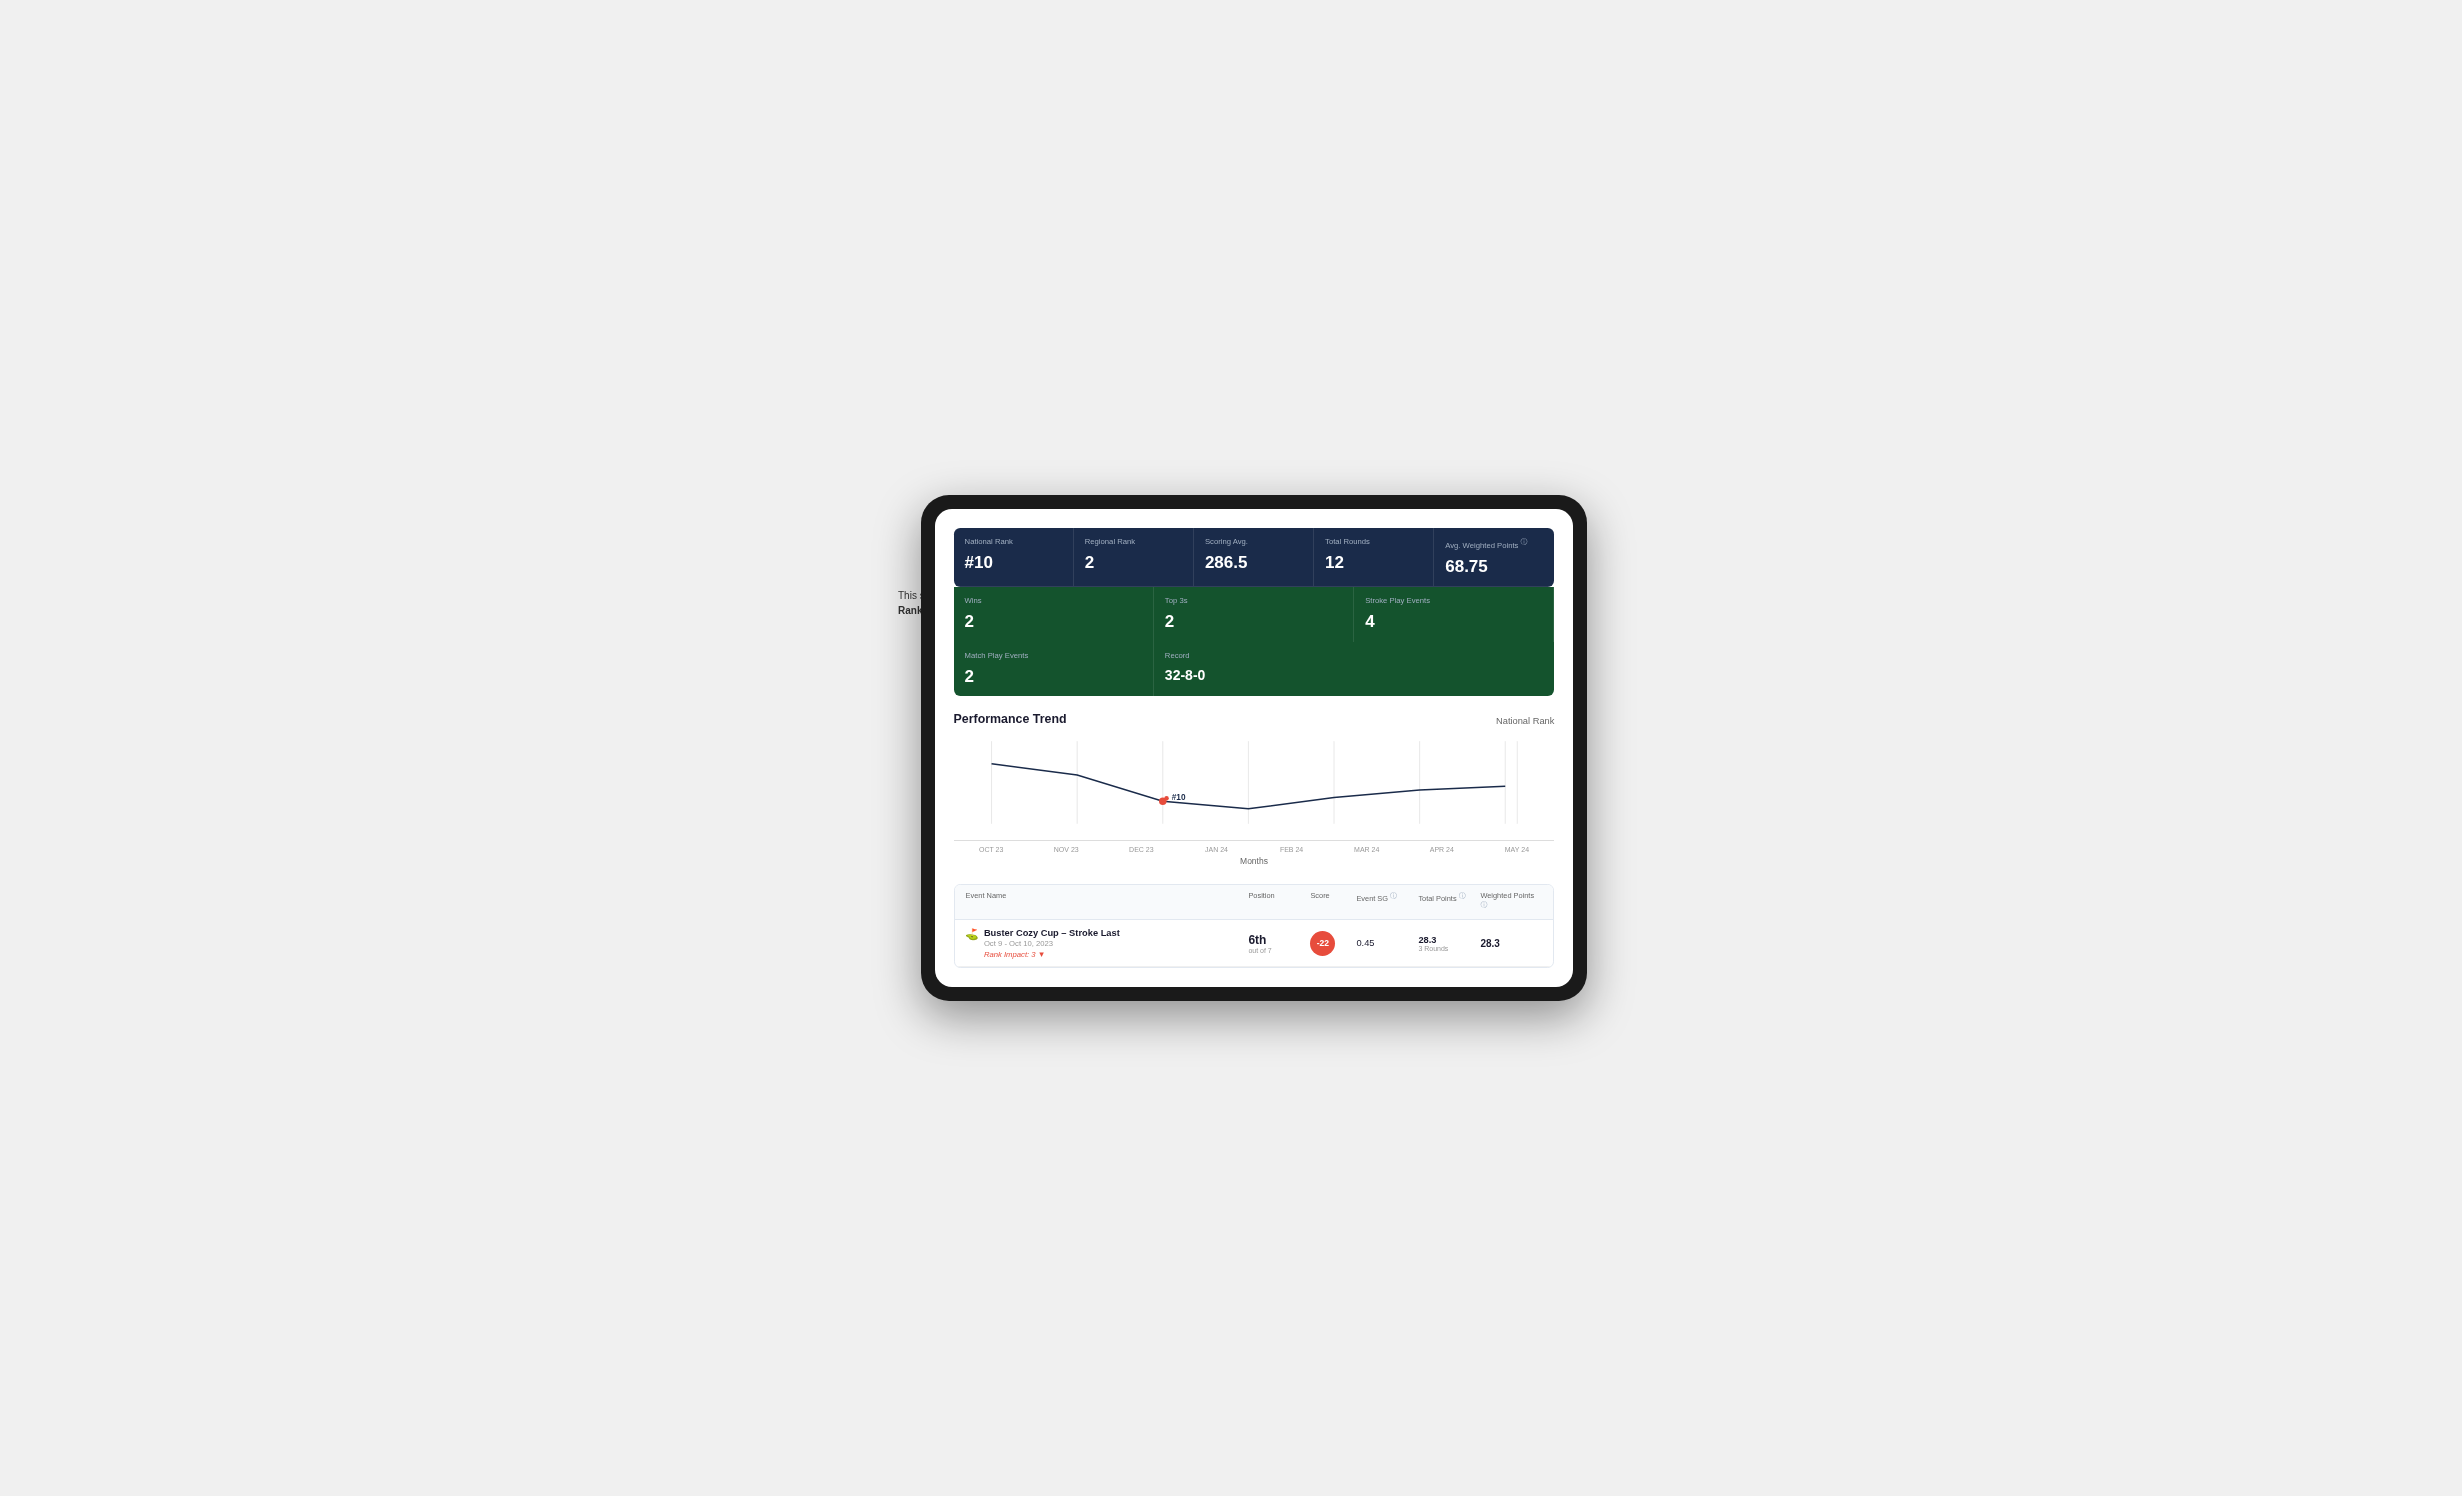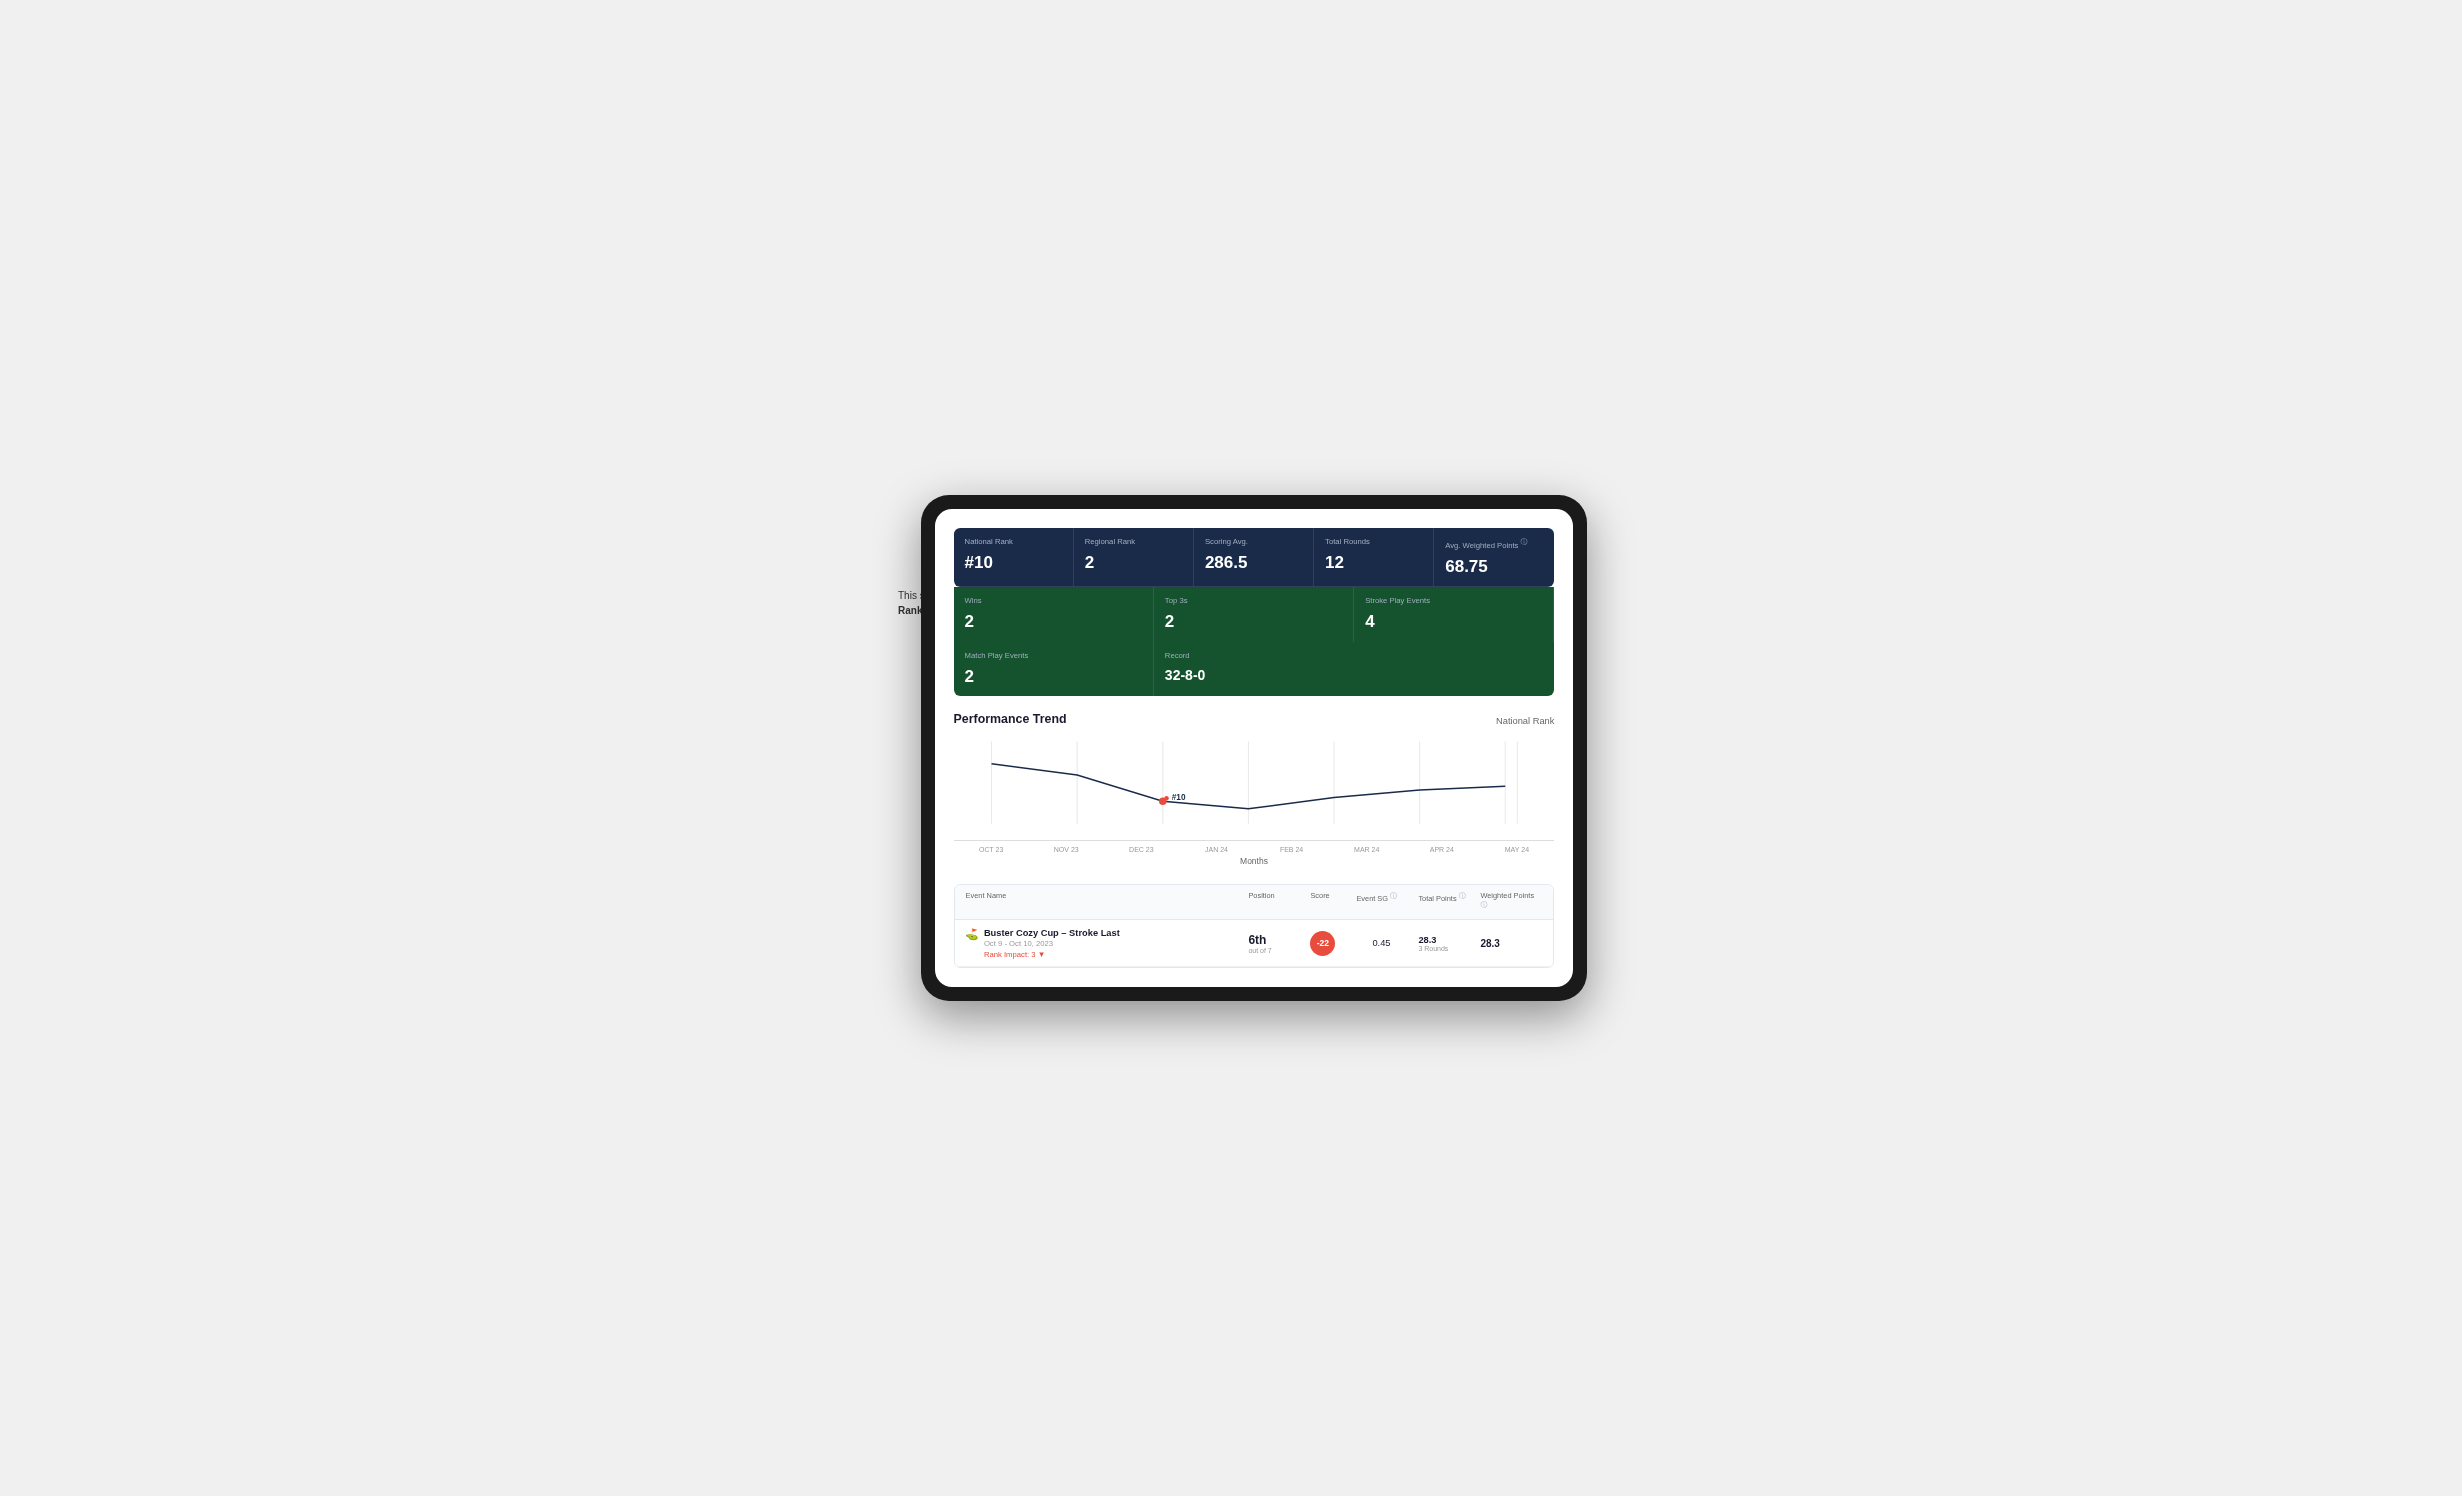--- a/index.html
+++ b/index.html
@@ -184,20 +184,21 @@
     .event-date {
       font-size: 7.7px;
       color: #999;
       margin-top: 1.5px;
     }
 
     .event-rank-impact {
       font-size: 7.7px;
       color: #e74c3c;
       margin-top: 1.5px;
+      font-style: italic;
     }
 
     .event-position {
       font-size: 12px;
       font-weight: 600;
       color: #1a1a2e;
     }
 
     .event-position-sub {
       font-size: 7px;
@@ -213,21 +214,20 @@
       display: flex;
       align-items: center;
       justify-content: center;
       font-size: 8.5px;
       font-weight: 700;
     }
 
     .event-sg {
       font-size: 9.3px;
       color: #1a1a2e;
-      margin-left: 16px;
     }
 
     .event-points {
       font-size: 9.3px;
       font-weight: 600;
       color: #1a1a2e;
     }
 
     .event-points-sub {
       font-size: 7px;

